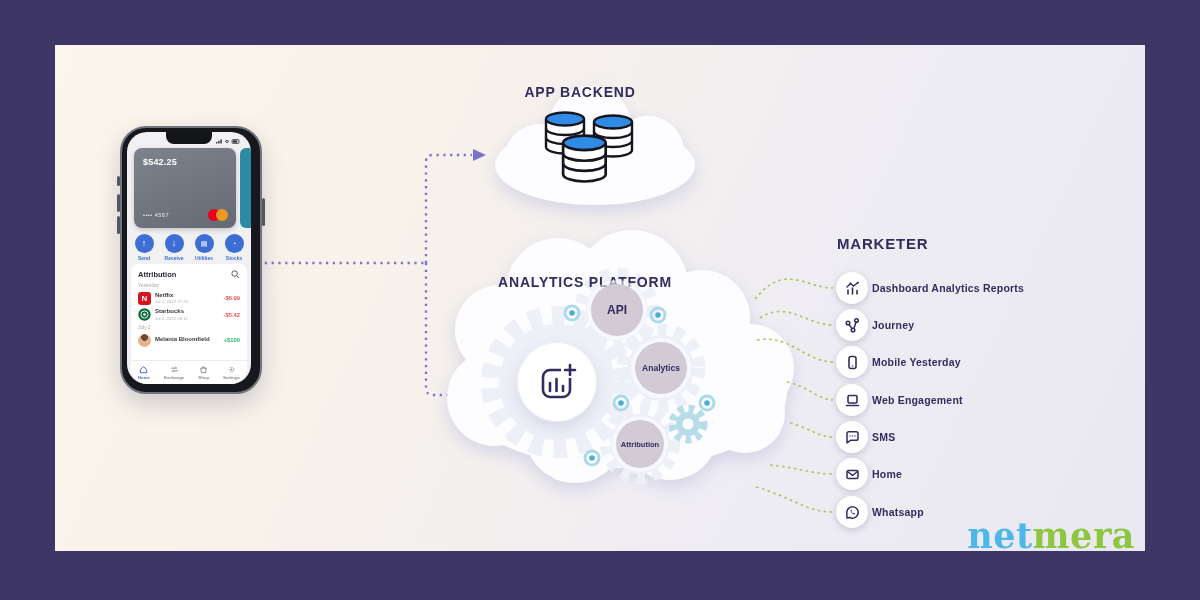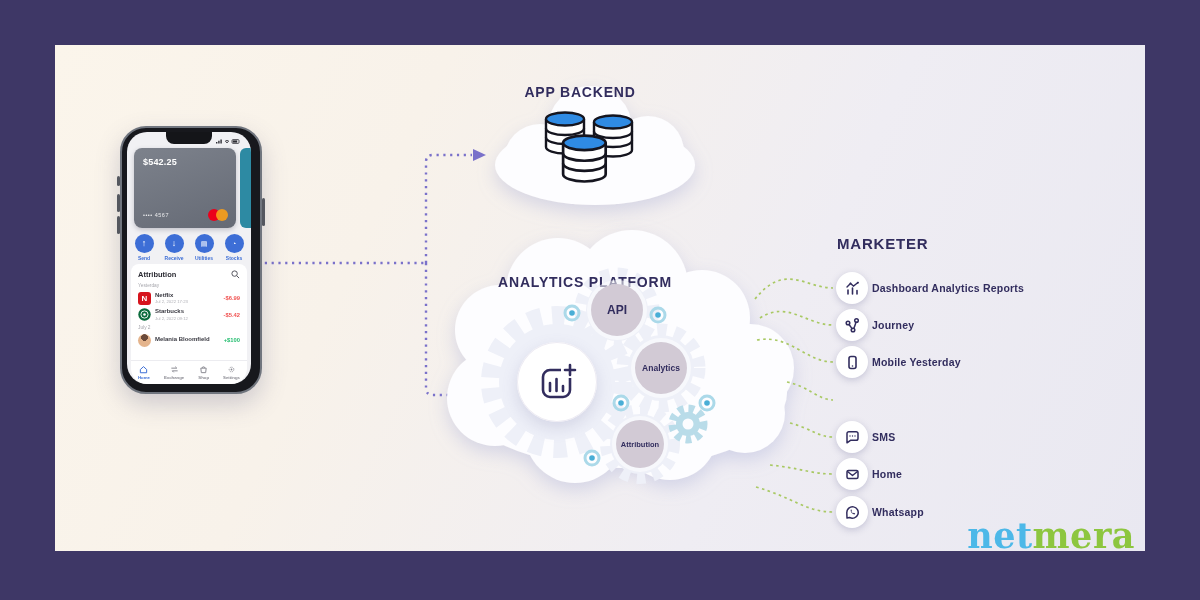--- a/index.html
+++ b/index.html
@@ -220,20 +220,29 @@
   </div>
   <div class="mk-item" style="top:346px;">
     <span class="mk-circle">
       <svg width="17" height="17" viewBox="0 0 17 17" fill="none" stroke="#322d5e" stroke-width="1.6" stroke-linecap="round">
         <rect x="5" y="2.5" width="7" height="12" rx="2"></rect>
         <circle cx="8.5" cy="12" r="0.8" fill="#322d5e" stroke="none"></circle>
       </svg>
     </span>
     <span class="mk-label">Mobile Yesterday</span>
   </div>
+  <div class="mk-item" style="top:384px;">
+    <span class="mk-circle">
+      <svg width="17" height="17" viewBox="0 0 17 17" fill="none" stroke="#322d5e" stroke-width="1.6" stroke-linecap="round">
+        <rect x="4" y="3.5" width="9" height="7.5" rx="1.2"></rect>
+        <path d="M2.5 13.5 h12"></path>
+      </svg>
+    </span>
+    <span class="mk-label">Web Engagement</span>
+  </div>
   <div class="mk-item" style="top:421px;">
     <span class="mk-circle">
       <svg width="17" height="17" viewBox="0 0 17 17" fill="none" stroke="#322d5e" stroke-width="1.5" stroke-linecap="round" stroke-linejoin="round">
         <path d="M3 4.5 a1.8 1.8 0 0 1 1.8-1.8 h7.4 a1.8 1.8 0 0 1 1.8 1.8 v5 a1.8 1.8 0 0 1 -1.8 1.8 H6.5 L3 13.8 Z"></path>
         <circle cx="6" cy="7" r="0.7" fill="#322d5e" stroke="none"></circle>
           <circle cx="8.5" cy="7" r="0.7" fill="#322d5e" stroke="none"></circle>
           <circle cx="11" cy="7" r="0.7" fill="#322d5e" stroke="none"></circle>
       </svg>
     </span>
     <span class="mk-label">SMS</span>

